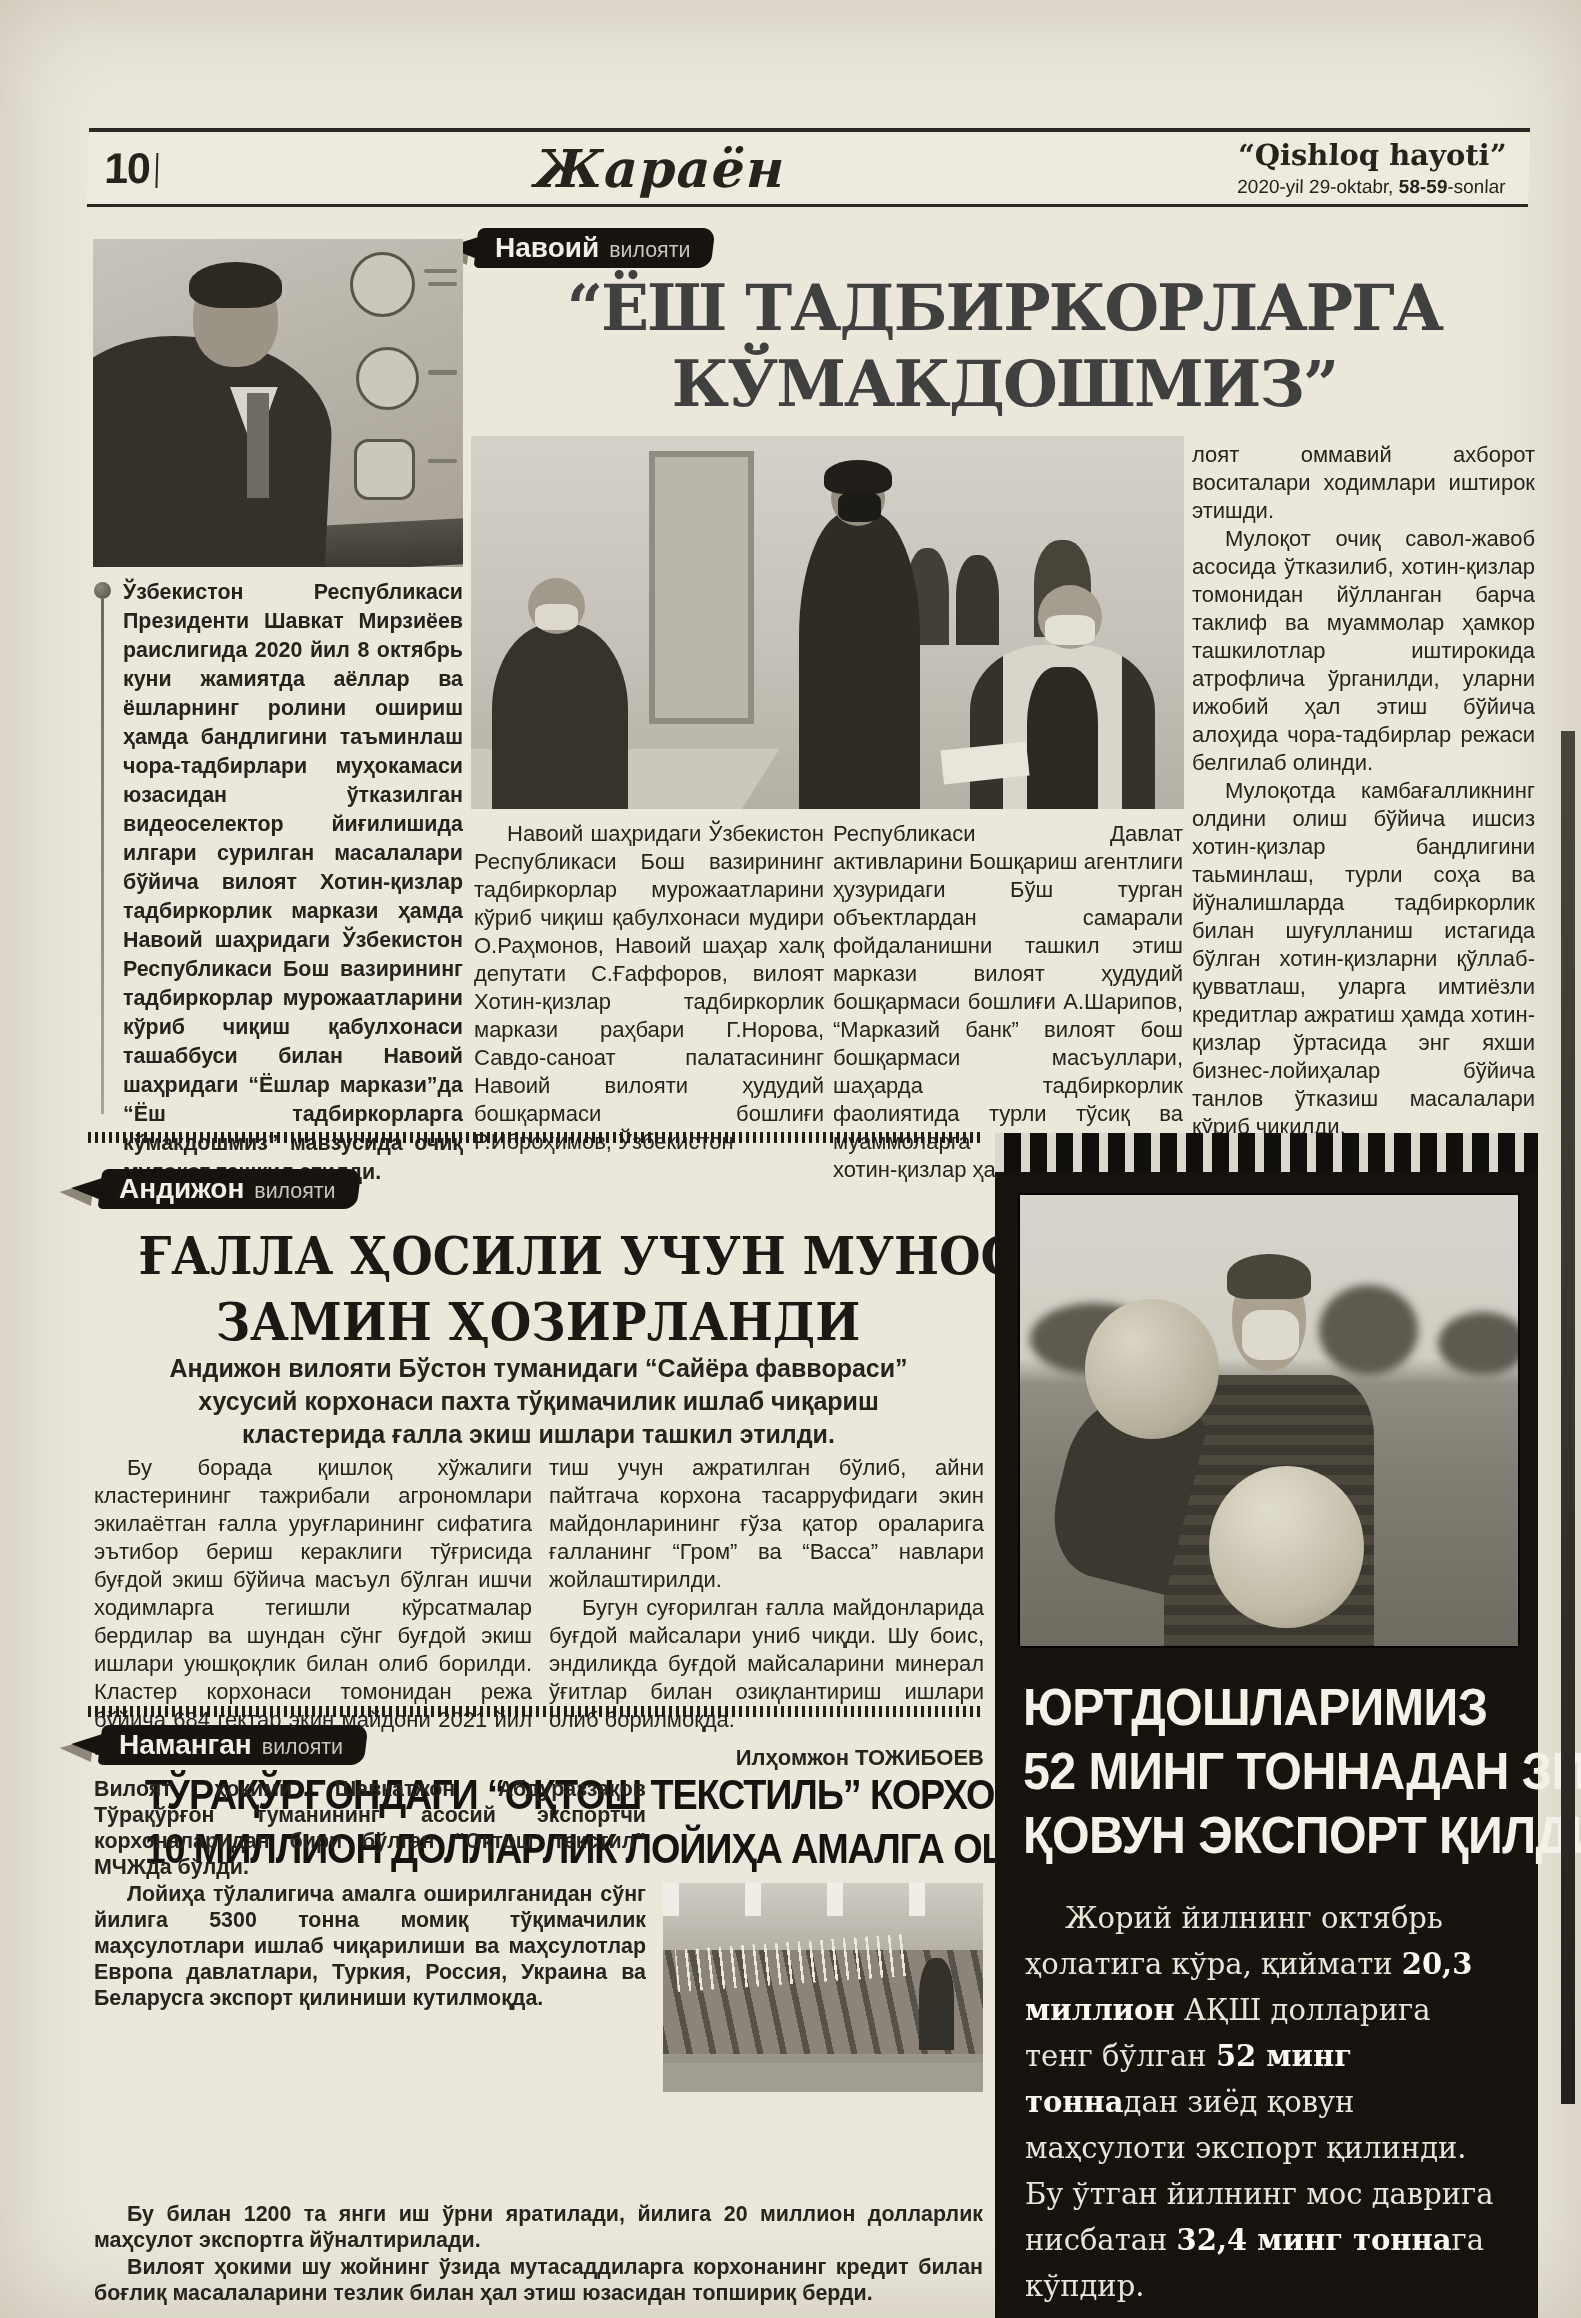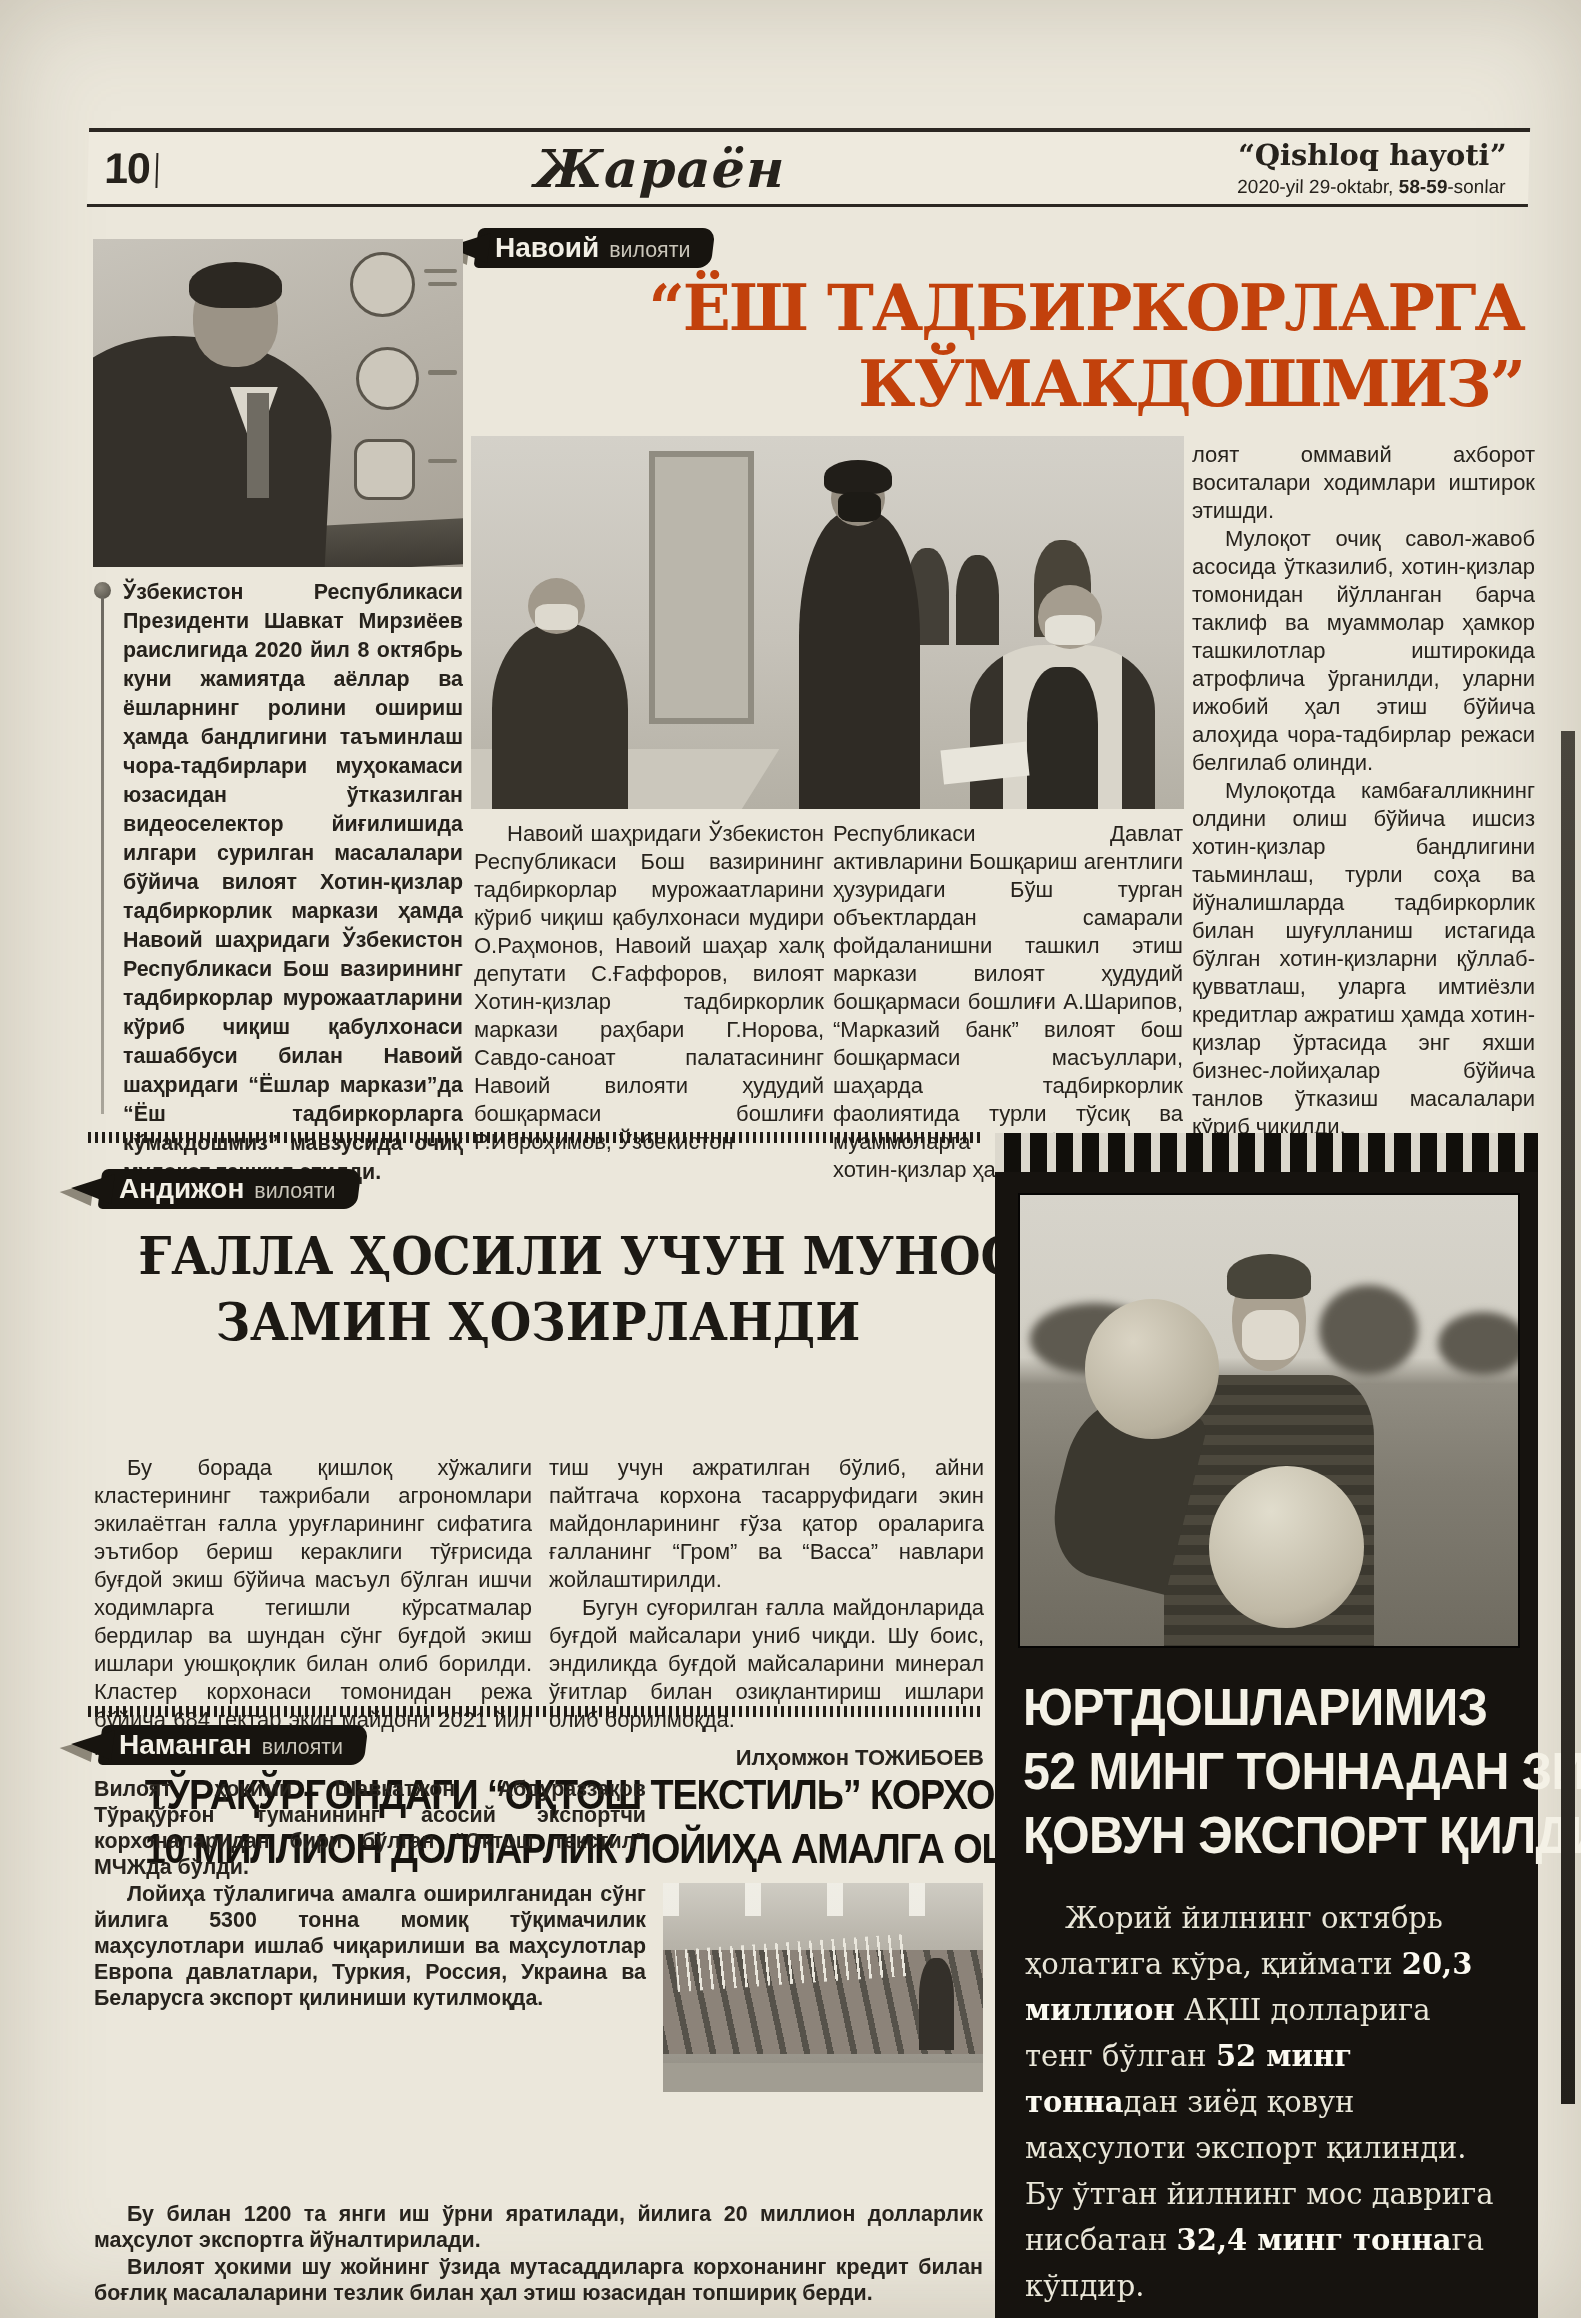--- a/index.html
+++ b/index.html
@@ -26,23 +26,23 @@
               transform:skewX(-7deg);display:flex;align-items:center;padding:0 23px 0 19px;}
   .region-tag .inner{transform:skewX(7deg);display:flex;align-items:baseline;gap:10px;white-space:nowrap;}
   .region-name{font-weight:bold;font-size:28px;}
   .region-type{font-size:21.4px;color:#c9c5b9;}
   .tag-plane{position:absolute;left:-29px;top:5px;width:0;height:0;
              border-top:14px solid transparent;border-bottom:16.4px solid transparent;border-right:42px solid #17140f;}
   .tag-plane-shadow{position:absolute;left:-40px;top:12.6px;width:0;height:0;
              border-top:10px solid transparent;border-bottom:14px solid transparent;border-right:33px solid #8d8779;}
 
   
-  .headline-main{left:485px;top:270px;width:1039px;text-align:right;
+  .headline-main{left:485px;top:270px;width:1039px;text-align:center;
         font-family:"DejaVu Serif","Liberation Serif",serif;font-weight:bold;
-        font-size:63px;line-height:76px;letter-spacing:-1.9px;color:#c2410c;}
+        font-size:63px;line-height:76px;letter-spacing:-1.9px;color:#404040;}
   .hl-line{white-space:nowrap;font-weight:bold;}
   .headline-a2{left:94px;top:1222px;width:888px;text-align:center;
         font-family:"DejaVu Serif","Liberation Serif",serif;font-size:53px;line-height:66px;color:#1c1914;}
   .headline-a2 .hl-line{transform:scaleX(.9);display:block;}
   .headline-a3{left:91px;top:1767px;width:894px;text-align:center;
         font-size:43px;line-height:54px;letter-spacing:-1.3px;color:#16130e;}
   .headline-a3 .hl-line{transform:scaleX(.88);display:block;font-weight:bold;}
 
   
   .bodytext{text-align:justify;color:#27231d;}
@@ -237,20 +237,21 @@
       <span class="region-name">Андижон</span>
       <span class="region-type">вилояти</span>
     </span>
   </div>
 
   <div class="abs headline-a2">
     <span class="hl-line">ҒАЛЛА ҲОСИЛИ УЧУН МУНОСИБ</span>
     <span class="hl-line">ЗАМИН ҲОЗИРЛАНДИ</span>
   </div>
 
+  <div class="abs a2-sub">Андижон вилояти Бўстон туманидаги “Сайёра фаввораси” хусусий корхонаси пахта тўқимачилик ишлаб чиқариш кластерида ғалла экиш ишлари ташкил этилди.</div>
 
   <div class="abs bodytext col-a2 a2c1">
     <p class="indent">Бу борада қишлоқ хўжалиги кластерининг тажрибали агрономлари экилаётган ғалла уруғларининг сифатига эътибор бериш кераклиги тўғрисида буғдой экиш бўйича масъул бўлган ишчи ходимларга тегишли кўрсатмалар бердилар ва шундан сўнг буғдой экиш ишлари уюшқоқлик билан олиб борилди. Кластер корхонаси томонидан режа бўйича 684 гектар экин майдони 2021 йил ғалла ҳосилини яра-</p>
   </div>
   <div class="abs bodytext col-a2 a2c2">
     <p>тиш учун ажратилган бўлиб, айни пайтгача корхона тасарруфидаги экин майдонларининг ғўза қатор ораларига ғалланинг “Гром” ва “Васса” навлари жойлаштирилди.</p>
     <p class="indent">Бугун суғорилган ғалла майдонларида буғдой майсалари униб чиқди. Шу боис, эндиликда буғдой майсаларини минерал ўғитлар билан озиқлантириш ишлари олиб борилмоқда.</p>
     <div class="byline">Илҳомжон ТОЖИБОЕВ</div>
   </div>
 

